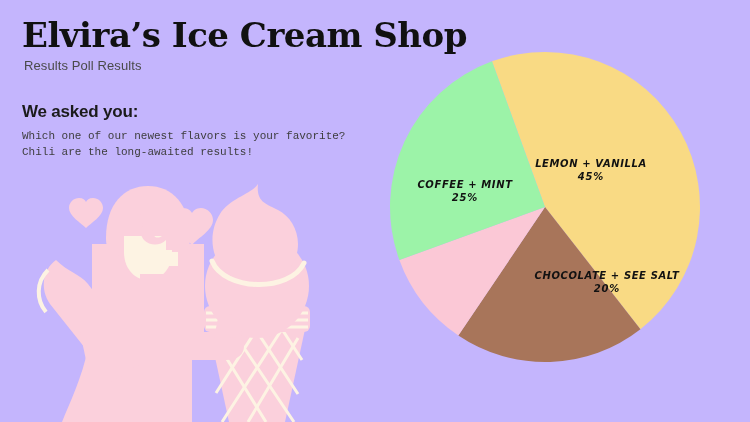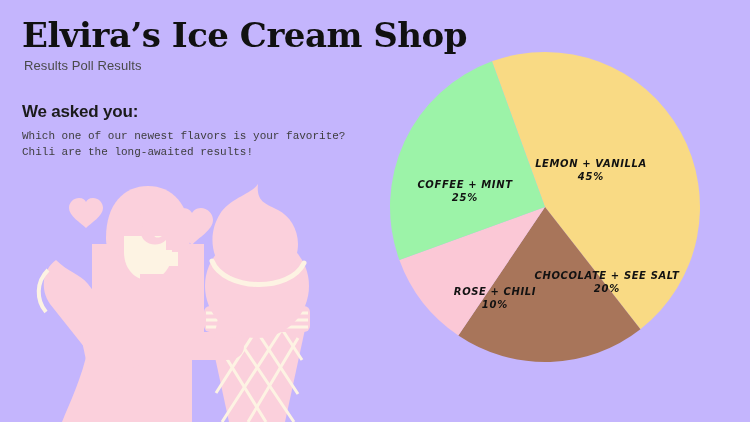--- a/index.html
+++ b/index.html
@@ -174,24 +174,20 @@
         </g>
     </svg>
     <div class="slice-label" style="left:206px; top:128px;">
       <span>Lemon + Vanilla</span>
       <span class="pct">45%</span>
     </div>
     <div class="slice-label" style="left:222px; top:240px;">
       <span>Chocolate + See Salt</span>
       <span class="pct">20%</span>
     </div>
-    <div class="slice-label" style="left:110px; top:256px;">
-      <span>Rose + Chili</span>
-      <span class="pct">10%</span>
-    </div>
     <div class="slice-label" style="left:80px; top:134px;margin-top:15px;">
       <span>Coffee + Mint</span>
       <span class="pct">25%</span>
     </div>
   </div>
 
 
 </div>
 
 </body></html>

